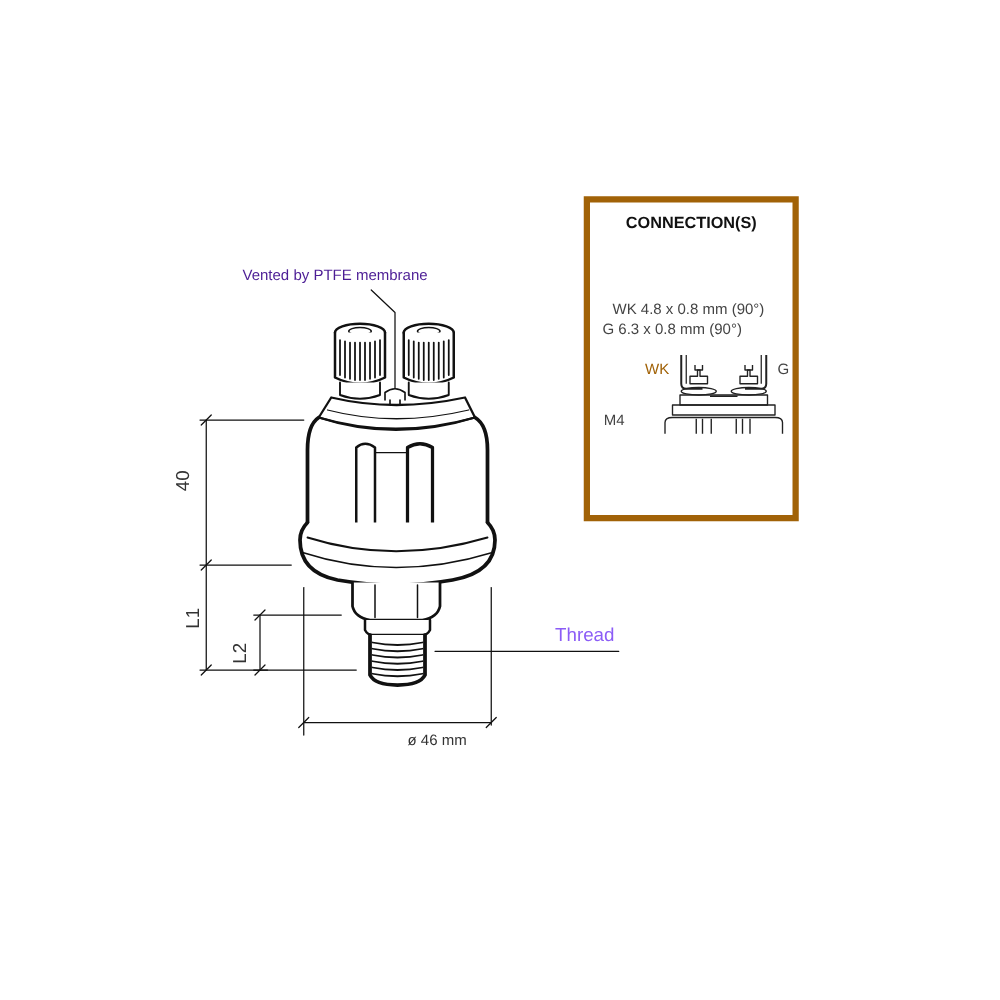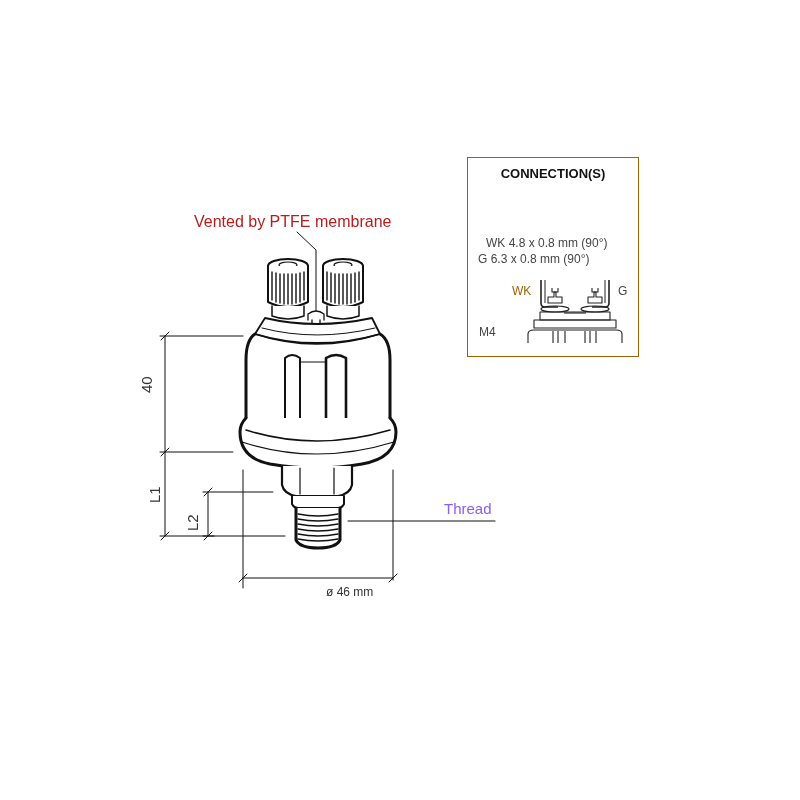--- a/index.html
+++ b/index.html
@@ -1,25 +1,25 @@
 <!DOCTYPE html>
 <html><head>
   <meta charset="utf-8">
   <style>
     html, body { margin: 0; padding: 0; background: #ffffff; }
     body { width: 800px; height: 800px; position: relative; overflow: hidden; font-family: "Liberation Sans", sans-serif; }
     .canvas { position: absolute; left: 0; top: 0; width: 800px; height: 800px; }
     .lbl { position: absolute; color: #333; white-space: nowrap; font-family: "Liberation Sans", sans-serif; }
-    .vent-label { left: 194px; top: 213px; font-size: 16px; color: #b91c1c; }
+    .vent-label { left: 194px; top: 213px; font-size: 12px; color: #4c1d95; }
     .thread-label { left: 444px; top: 500px; font-size: 15px; color: #8b5cf6; }
     .dia-label { left: 290px; top: 585px; font-size: 12px; color: #333; margin-left: 36px; }
     .dim-40 { left: 138px; top: 393px; font-size: 15px; transform: rotate(-90deg); transform-origin: left top; color:#333; }
     .dim-l1 { left: 146px; top: 503px; font-size: 15px; transform: rotate(-90deg); transform-origin: left top; color:#333; }
     .dim-l2 { left: 184px; top: 531px; font-size: 15px; transform: rotate(-90deg); transform-origin: left top; color:#333; }
-    .conn-box { position: absolute; left: 467px; top: 157px; width: 172px; height: 200px; border: 1px solid #a16207; box-sizing: border-box; background: #fff; }
+    .conn-box { position: absolute; left: 467px; top: 157px; width: 172px; height: 260px; border: 5px solid #a16207; box-sizing: border-box; background: #fff; }
     .conn-title { position: absolute; left: 0; width: 100%; top: 8px; text-align: center; font-size: 13px; font-weight: bold; color: #111; }
     .conn-row { position: absolute; font-size: 12px; color: #444; }
     .conn-row-1 { left: 18px; top: 78px; }
     .conn-row-2 { left: 10px; top: 94px; }
     .term-wk { position: absolute; left: 44px; top: 126px; font-size: 12px; color: #a16207; }
     .term-g { position: absolute; left: 150px; top: 126px; font-size: 12px; color: #444; }
     .thread-m4 { position: absolute; left: 11px; top: 167px; font-size: 12px; color: #444; }
     .conn-svg { position: absolute; left: 0; top: 0; }
   </style>
 </head>

